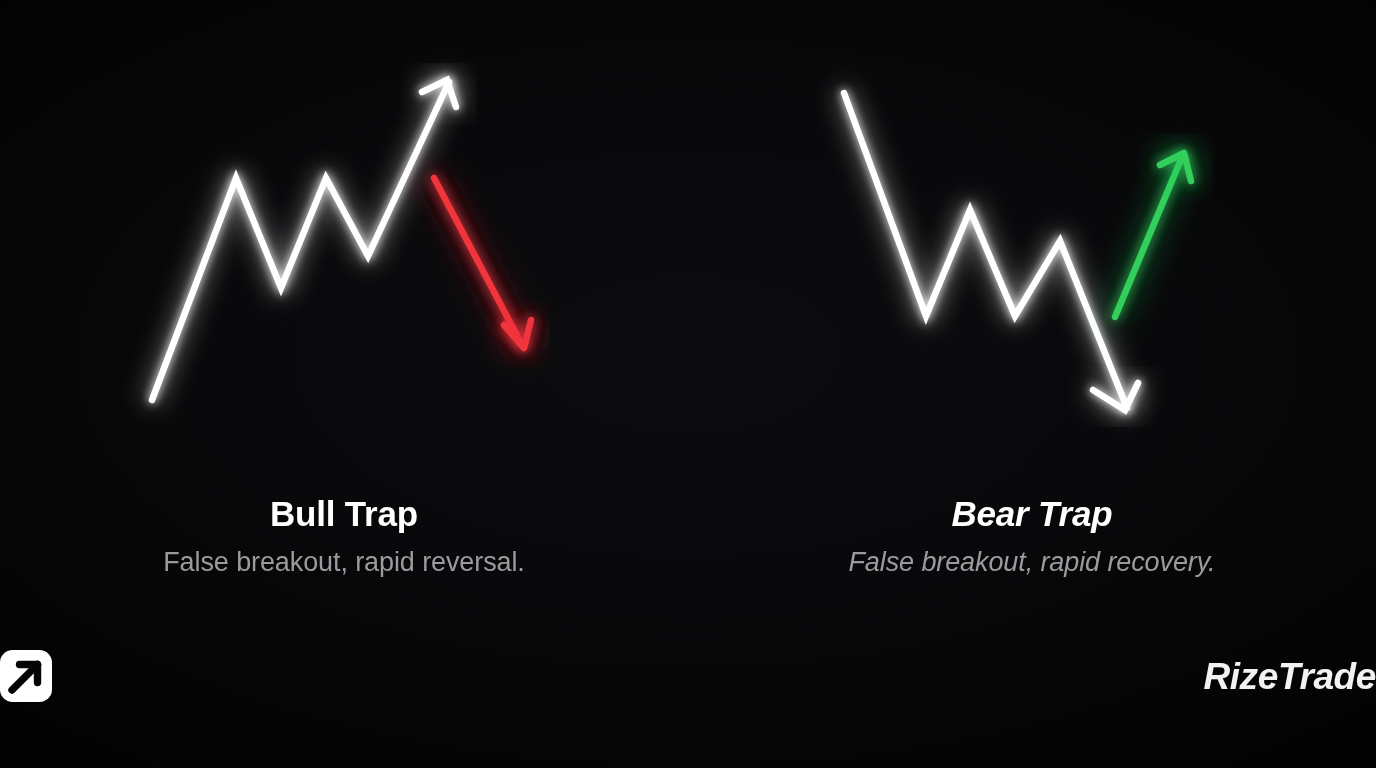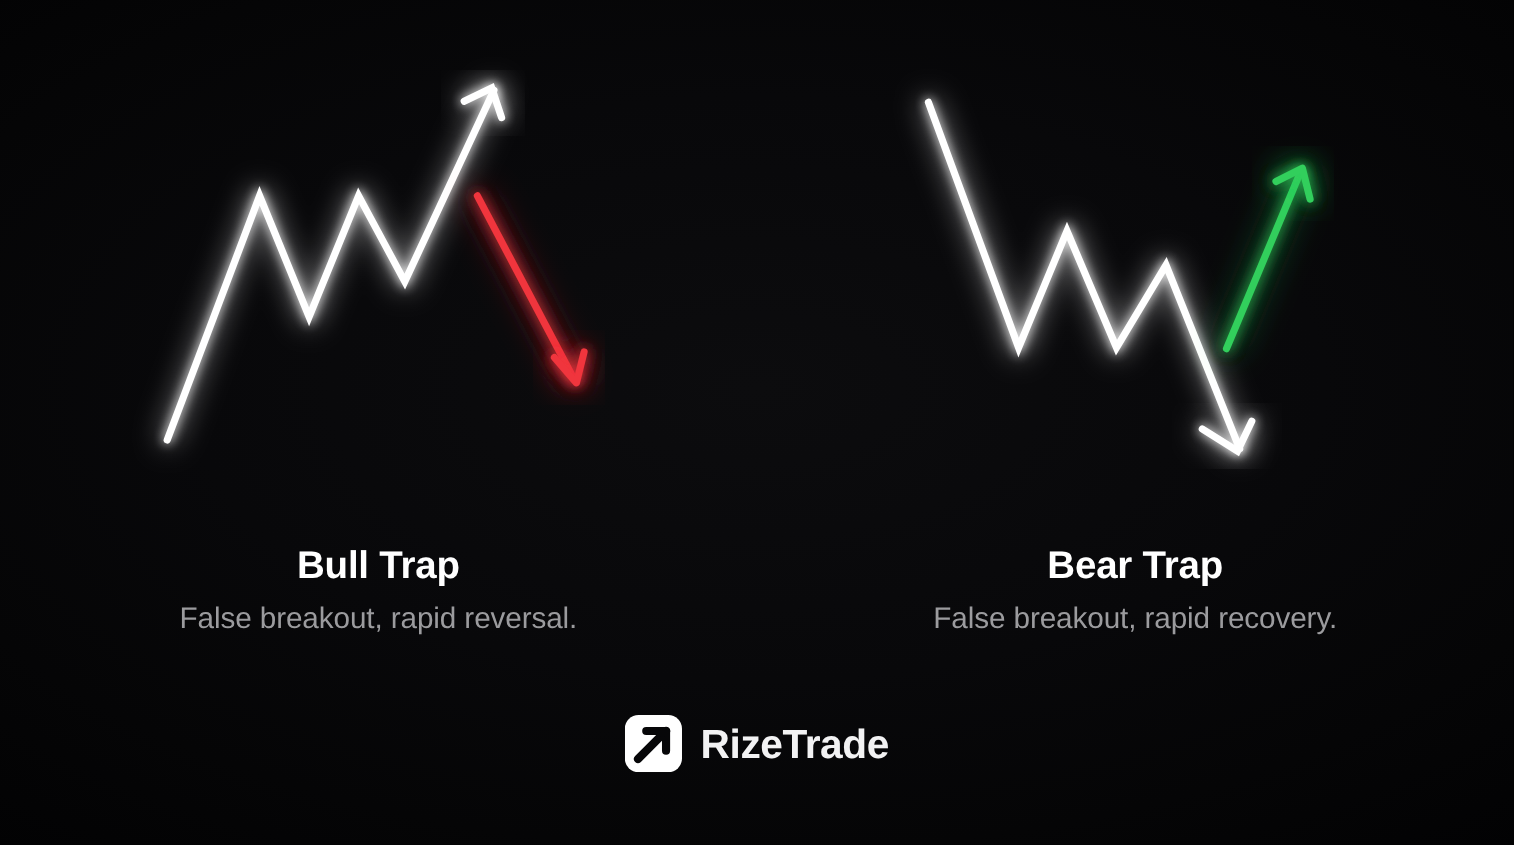--- a/index.html
+++ b/index.html
@@ -47,21 +47,21 @@
   }
 
   
   .caption {
     position: absolute;
     left: 0;
     width: 100%;
     text-align: center;
   }
   .panel-left  .caption { top: 492px; }
-  .panel-right .caption { top: 492px; }
+  .panel-right .caption { top: 492px; font-style: italic; }
 
   .caption-title {
     margin: 0;
     font-size: 35px;
     font-weight: bold;
     line-height: 44px;
     letter-spacing: -0.2px;
     color: #ffffff;
   }
   .caption-sub {
@@ -75,22 +75,23 @@
   }
 
   
   .brand {
     position: absolute;
     left: 0;
     top: 650px;
     width: 100%;
     display: flex;
     align-items: center;
-    justify-content: center;
+    justify-content: space-between;
     gap: 17px;
+    font-style: italic;
   }
   .brand-mark {
     width: 52px;
     height: 52px;
     flex: 0 0 auto;
     display: block;
   }
   .brand-name {
     font-size: 37px;
     font-weight: bold;

